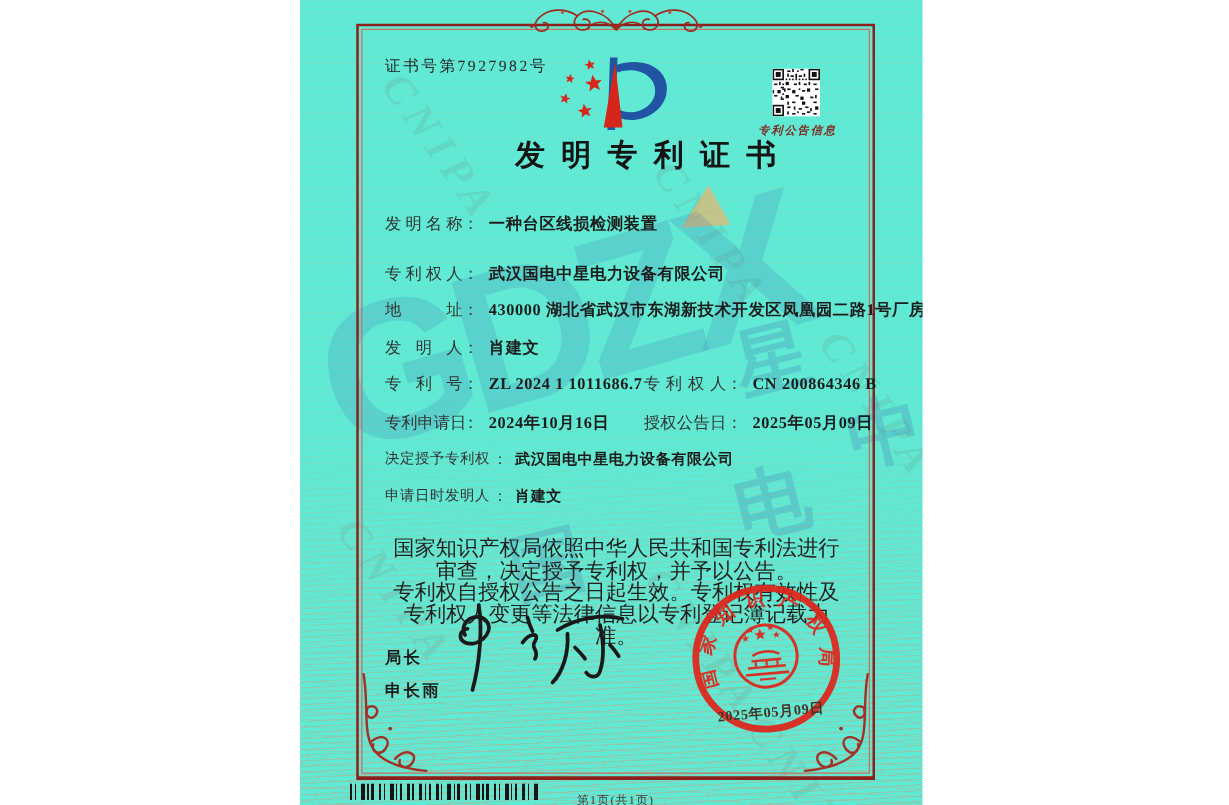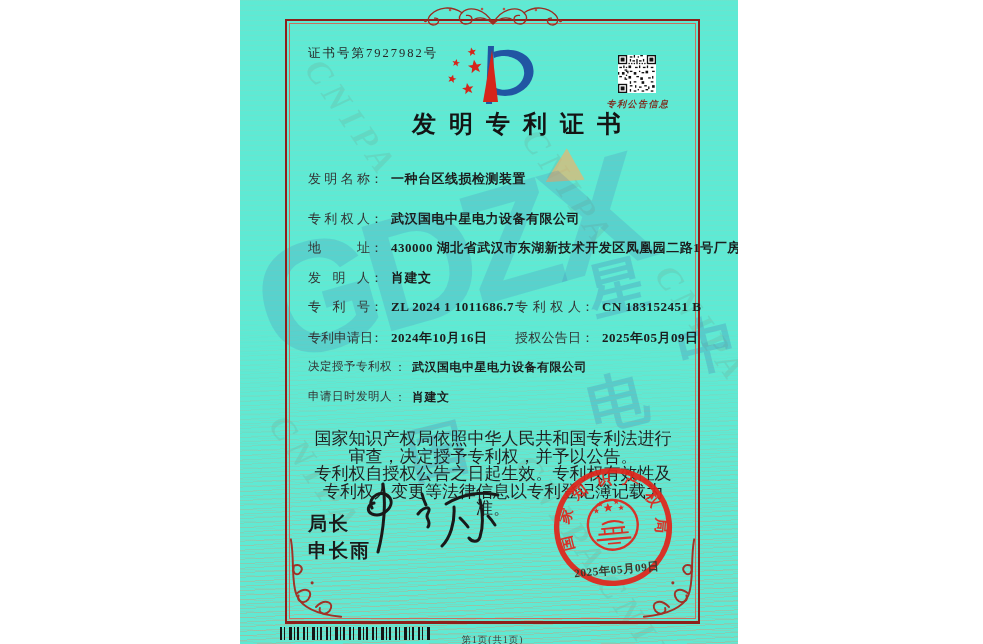--- a/index.html
+++ b/index.html
@@ -55,22 +55,22 @@
   .right-col .lbl { width:66px; }
   .row.small { font-size:12px; }
   .row.small .lbl { width:86px; text-align-last:auto; font-size:11.5px; letter-spacing:0.5px; }
   .row.small .val { margin-left:6px; }
 
   
   .statement { position:absolute; left:72px; top:430px; width:362px; text-align:center;
            font-size:17px; line-height:17.5px; color:#1f1f1f;font-family:Liberation Serif, serif; }
 
   
-  .officer { position:absolute; left:68px; top:512px; font-family:Liberation Mono, monospace;
-           font-weight:700; font-size:19px; color:#1a1a1a; letter-spacing:2px; line-height:27px; }
+  .officer { position:absolute; left:68px; top:512px; font-family:Liberation Sans, sans-serif;
+           font-weight:700; font-size:13px; color:#1a1a1a; letter-spacing:2px; line-height:27px; }
   .signature { position:absolute; left:102px; top:480px; width:180px; height:80px; }
   .seal { position:absolute; left:308px; top:462px; width:130px; height:130px; transform:rotate(-5deg); }
 
   
   .footer-page { position:absolute; left:45px; top:598px; width:415px; text-align:center;
            font-size:9.5px; color:#3a3a3a; letter-spacing:1px;margin-top:36px; }
   .barcode { position:absolute; left:40px; top:627px; width:152px; height:13px;
            background:repeating-linear-gradient(90deg,
              #151515 0 2px, transparent 2px 4px,
              #151515 4px 5px, transparent 5px 9px,
@@ -245,21 +245,21 @@
     </div>
     <div class="row" style="top:239px">
       <span class="lbl">地址</span><span class="colon">：</span><span class="val">430000 湖北省武汉市东湖新技术开发区凤凰园二路1号厂房</span>
     </div>
     <div class="row" style="top:269px">
       <span class="lbl">发明人</span><span class="colon">：</span><span class="val">肖建文</span>
     </div>
     <div class="row" style="top:298px">
       <span class="lbl">专利号</span><span class="colon">：</span><span class="val">ZL 2024 1 1011686.7</span>
       <span class="right-col">
-        <span class="lbl">专利权人</span><span class="colon">：</span><span class="val">CN 183152451 B</span>
+        <span class="lbl">专利权人</span><span class="colon">：</span><span class="val">CN 200864346 B</span>
       </span>
     </div>
     <div class="row" style="top:329px">
       <span class="lbl">专利申请日</span><span class="colon">：</span><span class="val">2024年10月16日</span>
       <span class="right-col">
         <span class="lbl">授权公告日</span><span class="colon">：</span><span class="val">2025年05月09日</span>
       </span>
     </div>
     <div class="row small" style="top:359px">
       <span class="lbl">决定授予专利权</span><span class="colon">：</span><span class="val">武汉国电中星电力设备有限公司</span>

